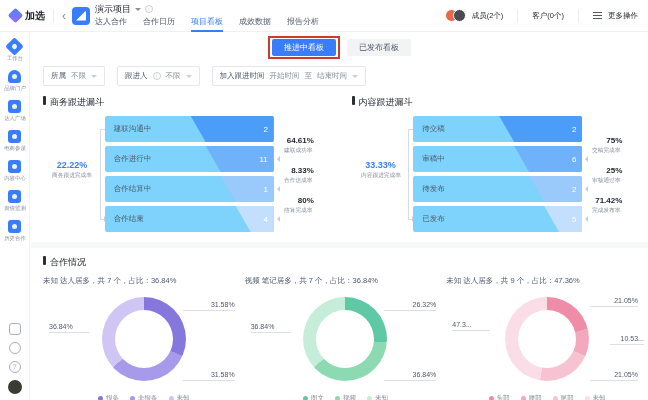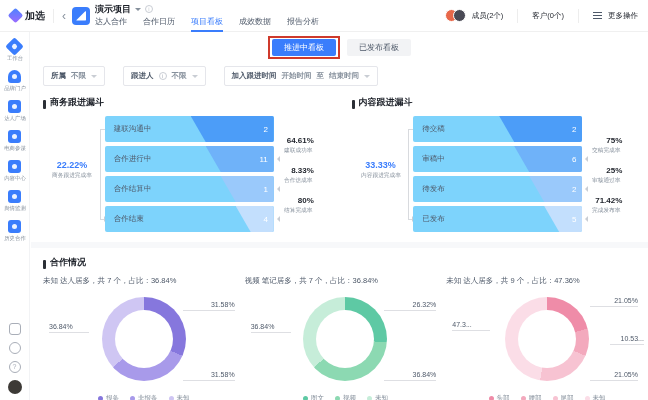--- a/index.html
+++ b/index.html
@@ -13,21 +13,21 @@
   .logo-icon { width:11px; height:11px; background:linear-gradient(135deg,#4a84ff,#9f6bff);
     transform:rotate(45deg); border-radius:2px; }
   .logo-text { font-size:10px; font-weight:bold; }
   .tb-div { width:1px; height:14px; background:#ededed; margin:0 8px; }
   .back { font-size:12px; color:#86909c; margin-right:6px; }
   .proj-icon { width:18px; height:18px; border-radius:4px; background:#3a7dfc; position:relative; margin-right:5px; flex:0 0 auto;}
   .proj-icon::after { content:""; position:absolute; left:4px; top:4px; width:10px; height:10px;
     background:#fff; border-radius:1px; clip-path:polygon(0 100%,100% 0,100% 100%); }
   .title-col { display:flex; flex-direction:column; justify-content:space-between; height:32px; }
   .title-row { display:flex; align-items:center; gap:4px; padding-top:3px; }
-  .proj-title { font-size:9px; font-weight:bold; }
+  .proj-title { font-size:9px; font-weight:normal; }
   .caret { width:0; height:0; border:3px solid transparent; border-top-color:#86909c; margin-top:3px; }
   .info-ic { width:8px; height:8px; border:1px solid #c9cdd4; border-radius:50%; color:#c9cdd4;
     font-size:6px; line-height:6px; text-align:center; }
   .tabs { display:flex; gap:16px; font-size:8px; color:#4e5969; }
   .tab { padding-bottom:3px; cursor:pointer; }
   .tab.active { color:#3a7dfc; border-bottom:2px solid #3a7dfc; }
   .tb-right { margin-left:auto; display:flex; align-items:center; gap:6px; font-size:7.5px; color:#1d2129; }
   .avatars { display:flex; }
   .av { width:13px; height:13px; border-radius:50%; border:1px solid #fff; }
   .av1 { background:#e8684a; }
@@ -53,27 +53,27 @@
 
   
   .main { position:absolute; left:31px; top:32px; right:0; bottom:0; background:#fff; overflow:hidden; }
 
   .toggle-row { display:flex; justify-content:center; align-items:center; margin-top:4px; }
   .anno-box { border:2px solid #cf3a2c; padding:1px 2px; }
   .btn { font-size:8px; border-radius:2px; padding:3px 12px; cursor:pointer; white-space:nowrap; }
   .btn-blue { background:#3a7dfc; color:#fff; }
   .btn-gray { background:#f2f3f5; color:#4e5969; margin-left:7px; }
 
-  .filters { display:flex; gap:18px; margin:7px 0 0 12px; font-size:7.5px;font-weight:bold; }
+  .filters { display:flex; gap:12px; margin:7px 0 0 12px; font-size:7.5px; }
   .filter { display:flex; align-items:center; border:1px solid #e5e6eb; border-radius:2px;
     height:20px; padding:0 7px; gap:5px; color:#4e5969; }
   .filter .val { color:#86909c; }
   .fcaret { width:0; height:0; border:3px solid transparent; border-top-color:#c9cdd4; margin-top:3px; }
 
-  .sec-title { display:flex; align-items:flex-end; gap:4px; font-size:9px; font-weight:bold; color:#1d2129; }
+  .sec-title { display:flex; align-items:flex-start; gap:4px; font-size:9px; font-weight:normal; color:#1d2129; }
   .sec-bar { width:3px; height:9px; background:#2b2f36; border-radius:1px; }
 
   
   .funnel-wrap { display:flex; margin-top:10px; }
   .funnel { width:50%; padding-left:12px; }
   .funnel-body { display:flex; margin-top:7px; }
   .rate-zone { width:62px; position:relative; }
   .bracket-v { position:absolute; right:4px; top:13px; height:90px; border-left:1px solid #d8dade; }
   .bracket-t { position:absolute; right:0; top:13px; width:5px; border-top:1px solid #d8dade; }
   .bracket-b { position:absolute; right:0; top:103px; width:5px; border-top:1px solid #d8dade; }

